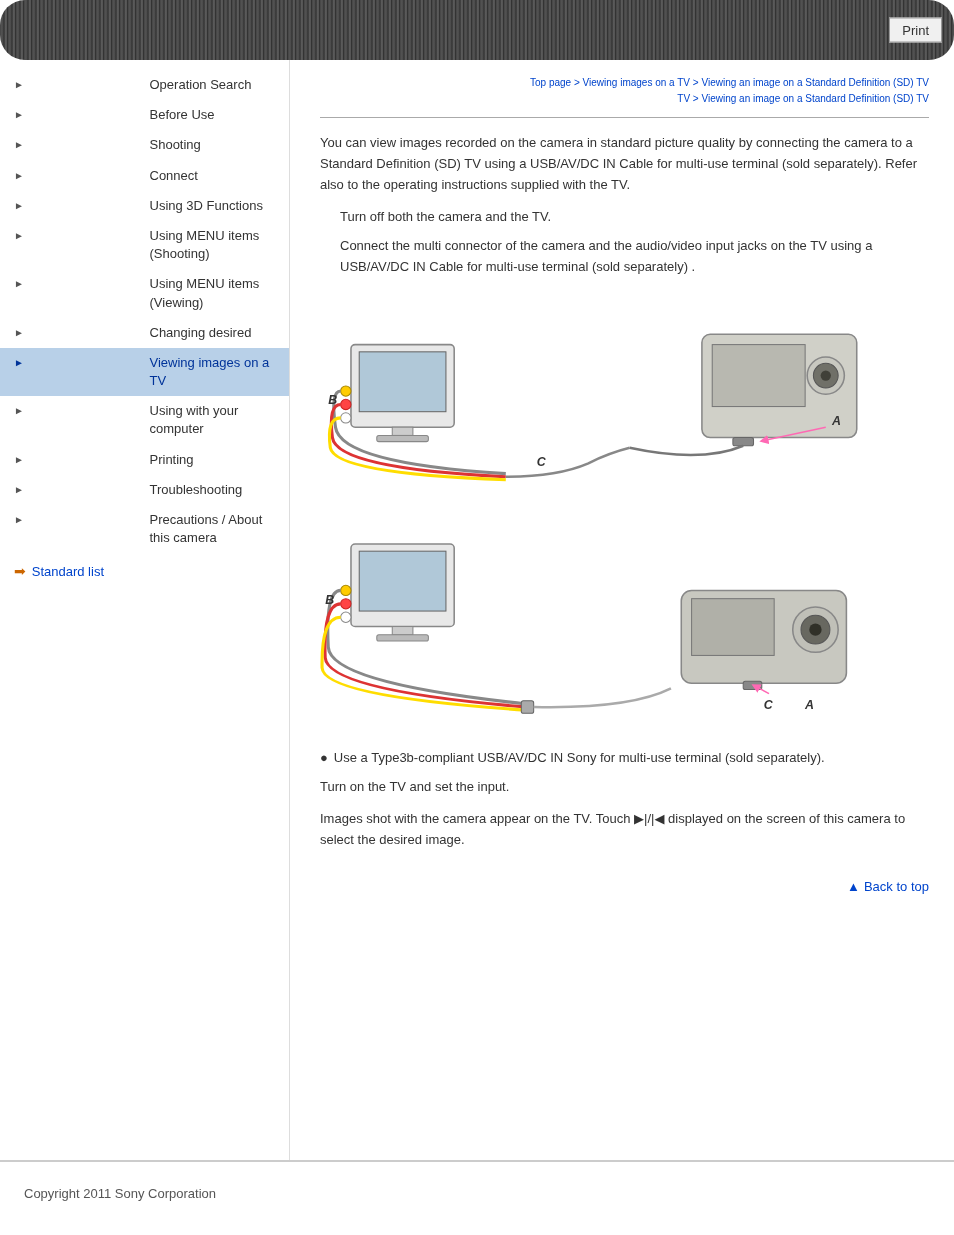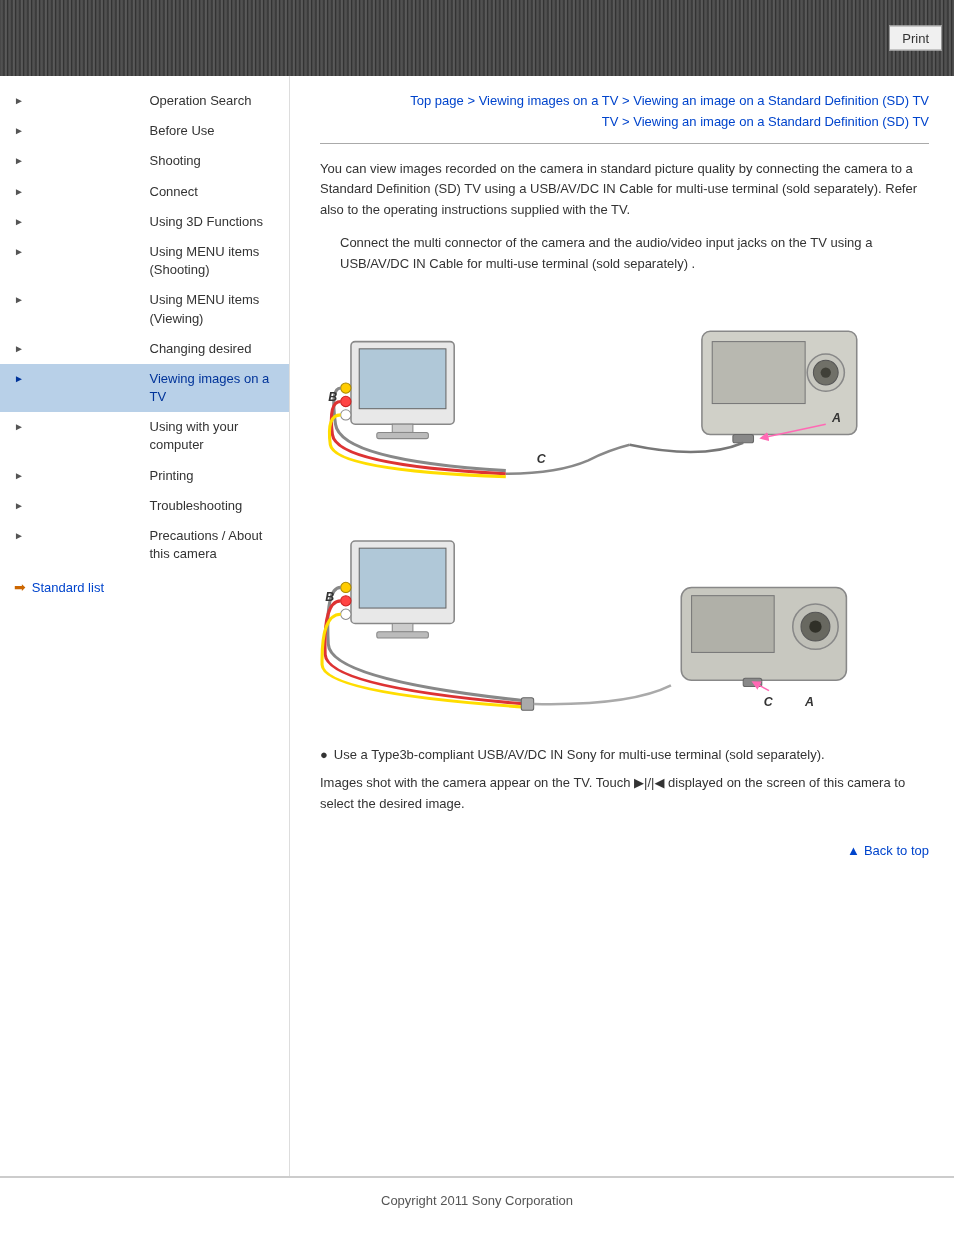--- a/index.html
+++ b/index.html
@@ -10,22 +10,23 @@
       background: #fff;
       width: 954px;
     }
 
     
     .header-bar {
       background: repeating-linear-gradient(
         90deg,
         #444 0px, #555 2px, #333 4px, #666 6px, #222 8px
       );
-      height: 76px;
+      height: 60px;
       position: relative;
+      border-radius: 25px;
     }
     .print-button {
       position: absolute;
       right: 12px;
       top: 50%;
       transform: translateY(-50%);
       background: #f0f0f0;
       border: 1px solid #999;
       padding: 4px 12px;
       font-size: 13px;
@@ -90,21 +91,21 @@
     
     .content {
       flex: 1;
       padding: 15px 25px 20px 30px;
     }
 
     
     .breadcrumb {
       text-align: right;
       color: #0044cc;
-      font-size: 13px;
+      font-size: 10px;
       line-height: 1.6;
       margin-bottom: 10px;
     }
     .breadcrumb a {
       color: #0044cc;
       text-decoration: none;
     }
 
     
     .divider {
@@ -160,22 +161,22 @@
       font-size: 13px;
       text-decoration: none;
       display: inline-flex;
       align-items: center;
       gap: 4px;
     }
 
     
     .footer {
       border-top: 1px solid #ccc;
-      text-align: center;
-      padding: 15px;
+      text-align: left;
+      padding: 24px;
       font-size: 13px;
       color: #555;
     }
 
     .page-number {
       text-align: center;
       font-size: 13px;
       color: #555;
       margin: 10px 0;
       text-decoration: underline;
@@ -275,20 +276,21 @@
       <span> &gt; </span>
       <a>Viewing an image on a Standard Definition (SD) TV</a>
       <br>
       <a>TV &gt; Viewing an image on a Standard Definition (SD) TV</a>
     </div>
 
     <hr class="divider">
 
     <p class="body-text">You can view images recorded on the camera in standard picture quality by connecting the camera to a Standard Definition (SD) TV using a USB/AV/DC IN Cable for multi-use terminal (sold separately). Refer also to the operating instructions supplied with the TV.</p>
 
+    <p class="step-text">Turn off both the camera and the TV.</p>
 
     <p class="step-text">Connect the multi connector of the camera       and the audio/video input jacks on the TV using a USB/AV/DC IN Cable for multi-use terminal (sold separately)       .</p>
 
     <div class="diagram-container">
       <svg viewBox="0 0 590 200" class="diagram-svg">
 
         <rect x="30" y="50" width="100" height="80" rx="4" fill="#e8e8e8" stroke="#888" stroke-width="1.5"></rect>
         <rect x="38" y="57" width="84" height="58" fill="#b0c8d8" stroke="#666" stroke-width="1"></rect>
         <rect x="70" y="130" width="20" height="8" fill="#ccc" stroke="#888" stroke-width="1"></rect>
         <rect x="55" y="138" width="50" height="6" rx="2" fill="#bbb" stroke="#888" stroke-width="1"></rect>
@@ -371,20 +373,21 @@
           </marker>
         </defs>
       </svg>
     </div>
 
     <div class="note-text">
       <span>●</span>
       <span>Use a Type3b-compliant USB/AV/DC IN Sony for multi-use terminal (sold separately).</span>
     </div>
 
+    <p class="body-text">Turn on the TV and set the input.</p>
 
 
     <p class="body-text">Images shot with the camera appear on the TV. Touch ▶|/|◀ displayed on the screen of this camera to select the desired image.</p>
 
     <div class="back-to-top">
       <a>
         <span>▲</span>
         <span>Back to top</span>
       </a>
     </div>

